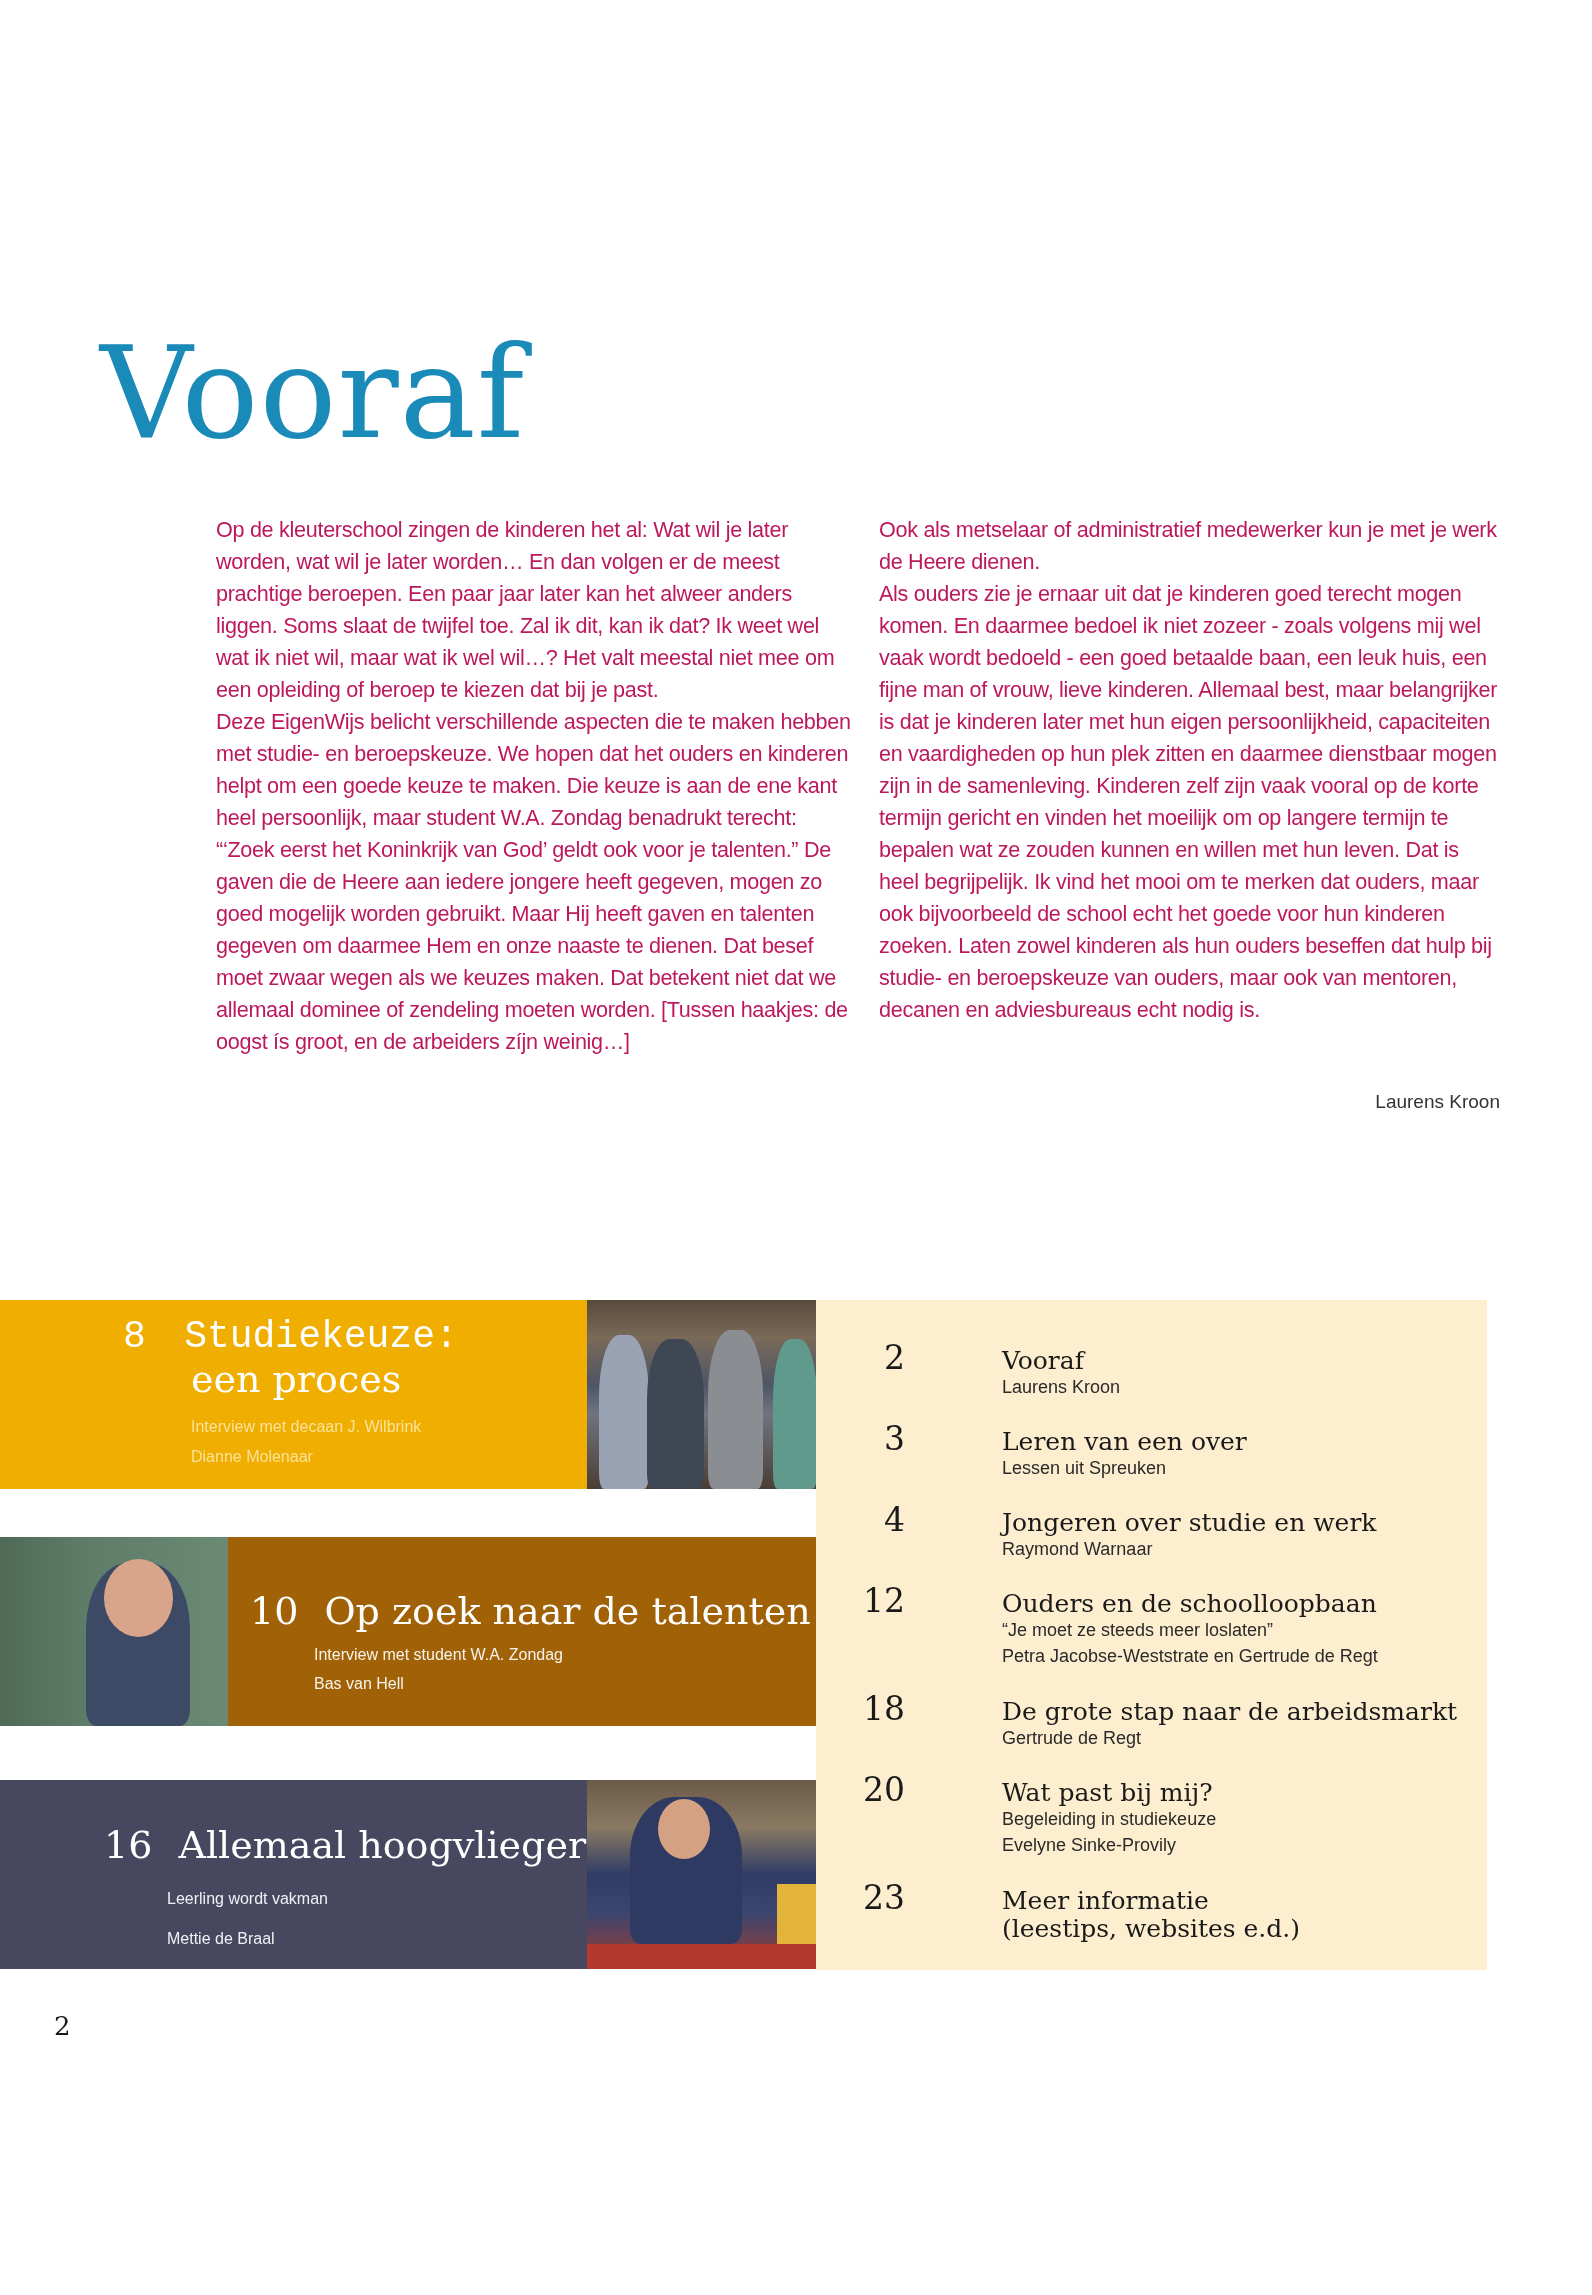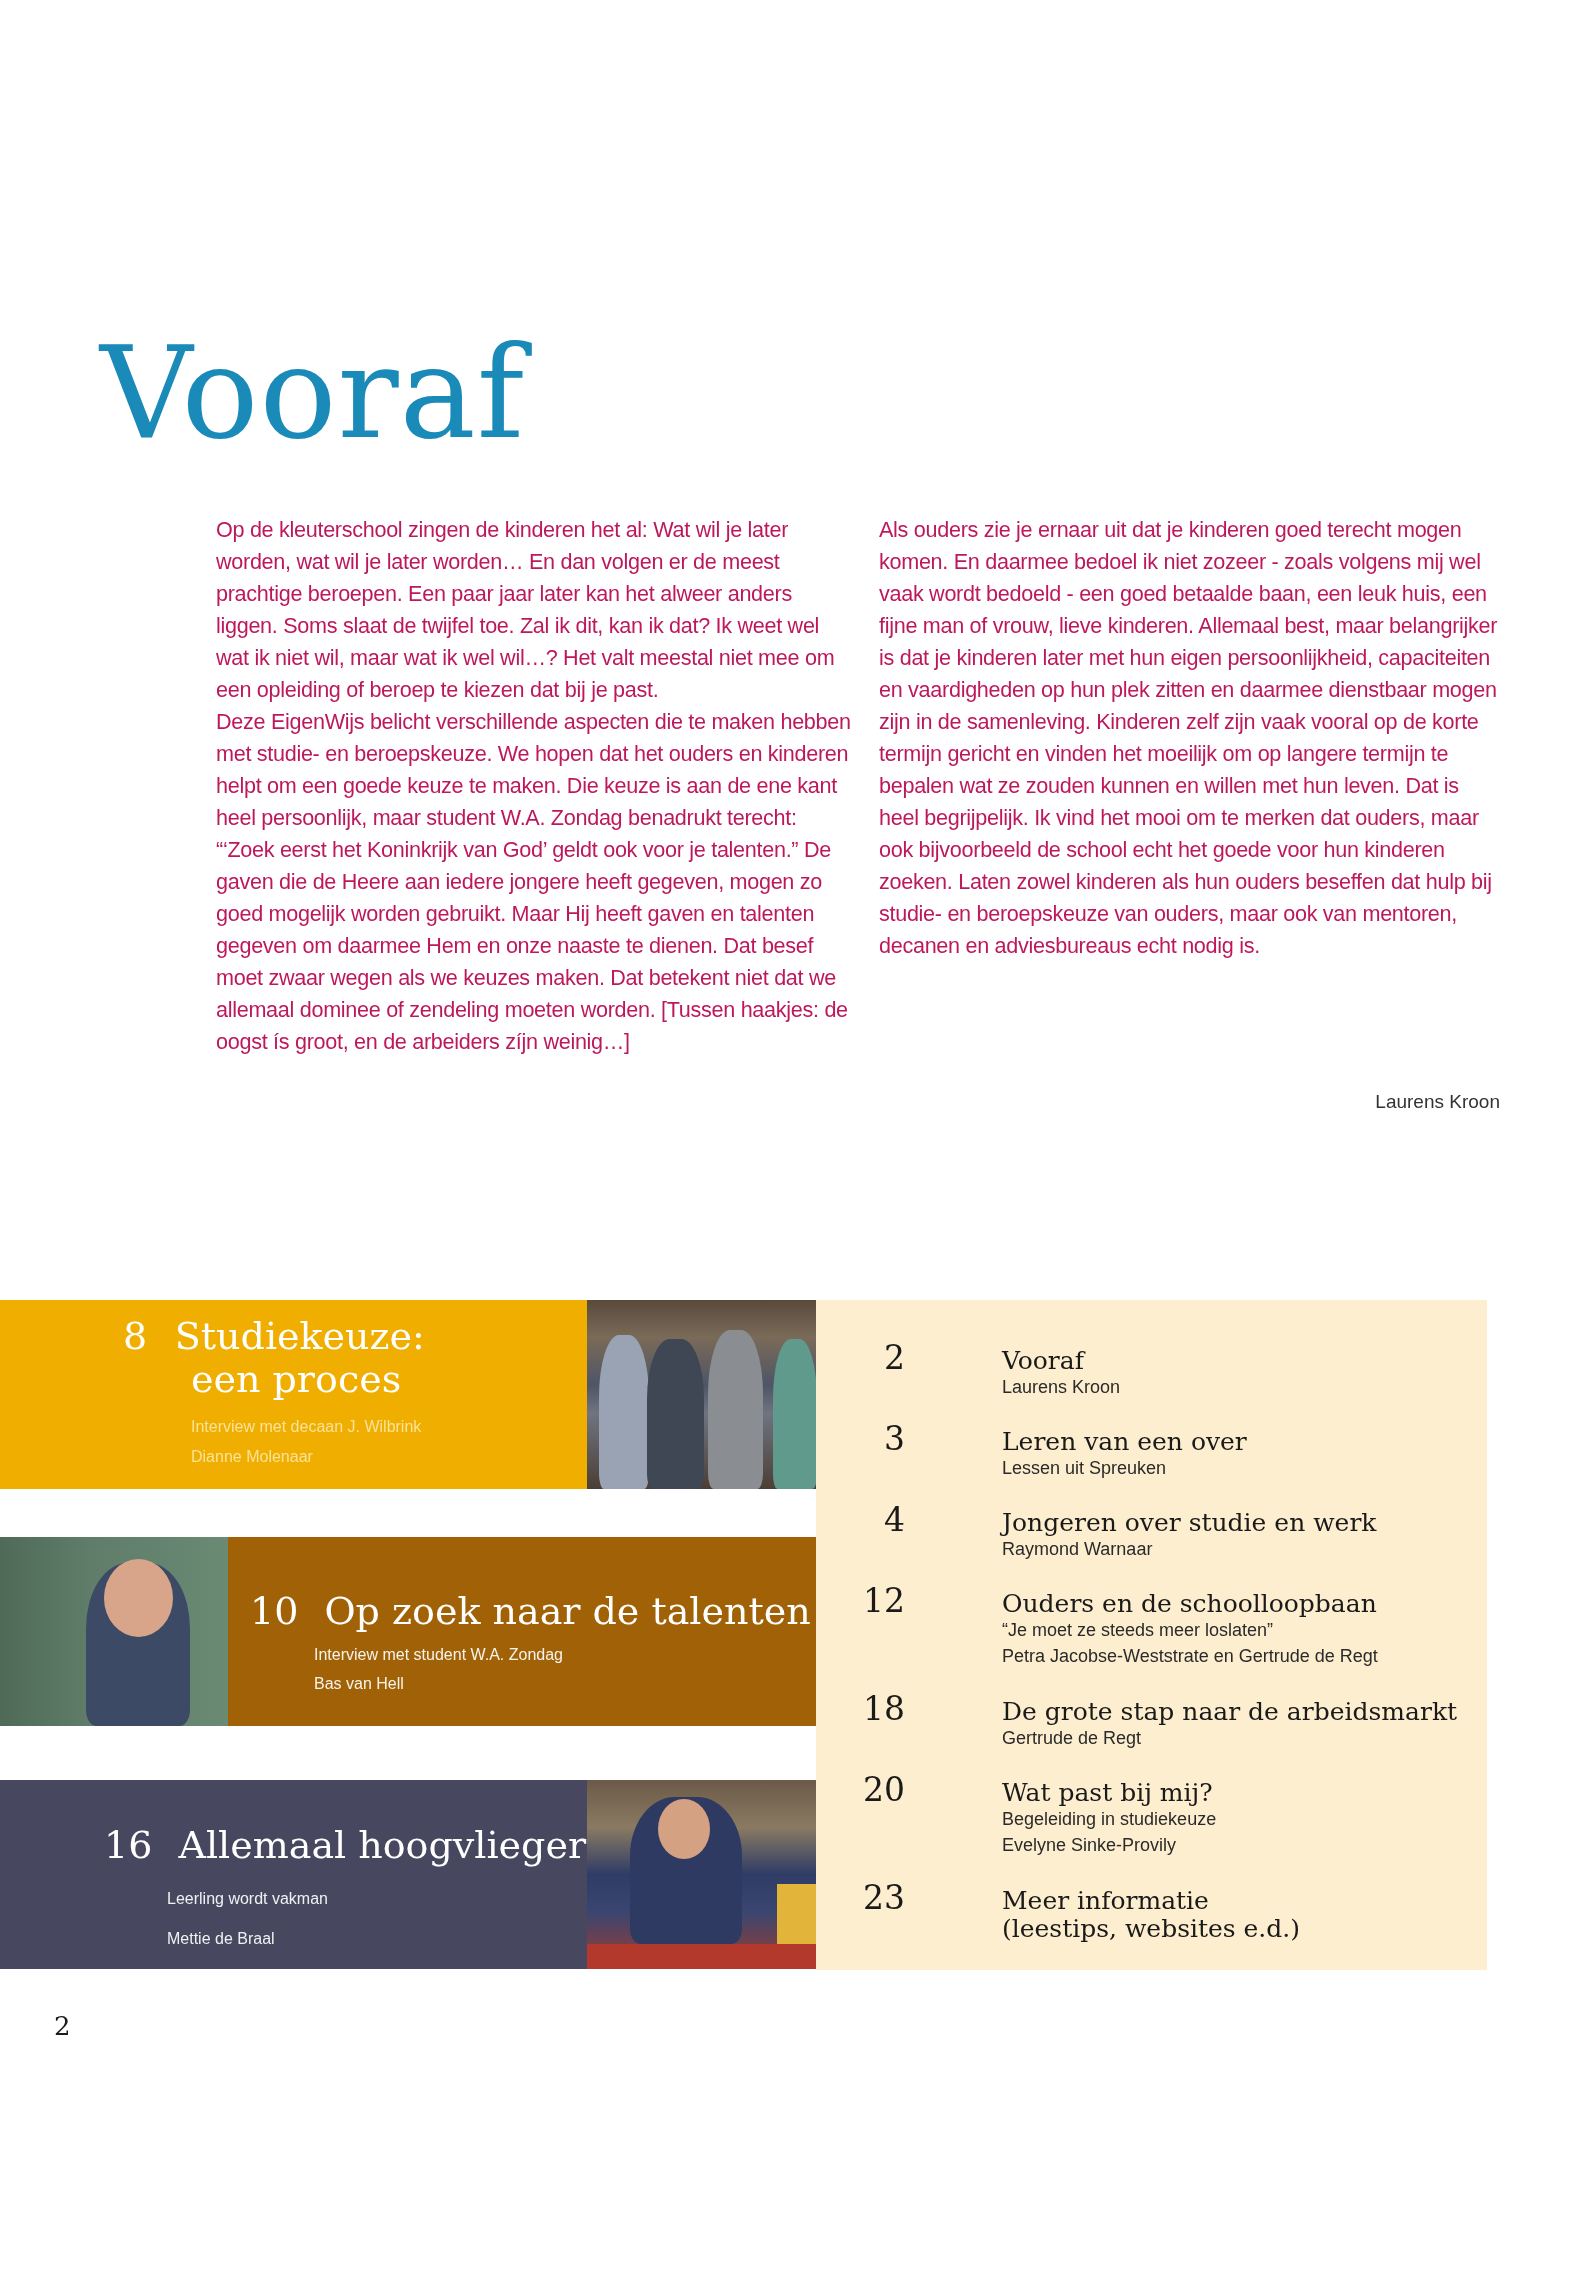--- a/index.html
+++ b/index.html
@@ -74,26 +74,27 @@
 </head>
 <body>
 
 <h1 class="title">Vooraf</h1>
 
 <div class="col col1">
   <p>Op de kleuterschool zingen de kinderen het al: Wat wil je later worden, wat wil je later worden… En dan volgen er de meest prachtige beroepen. Een paar jaar later kan het alweer anders liggen. Soms slaat de twijfel toe. Zal ik dit, kan ik dat? Ik weet wel wat ik niet wil, maar wat ik wel wil…? Het valt meestal niet mee om een opleiding of beroep te kiezen dat bij je past.</p>
   <p>Deze EigenWijs belicht verschillende aspecten die te maken hebben met studie- en beroepskeuze. We hopen dat het ouders en kinderen helpt om een goede keuze te maken. Die keuze is aan de ene kant heel persoonlijk, maar student W.A. Zondag benadrukt terecht: “‘Zoek eerst het Koninkrijk van God’ geldt ook voor je talenten.” De gaven die de Heere aan iedere jongere heeft gegeven, mogen zo goed mogelijk worden gebruikt. Maar Hij heeft gaven en talenten gegeven om daarmee Hem en onze naaste te dienen. Dat besef moet zwaar wegen als we keuzes maken. Dat betekent niet dat we allemaal dominee of zendeling moeten worden. [Tussen haakjes: de oogst ís groot, en de arbeiders zíjn weinig…]</p>
 </div>
 <div class="col col2">
+  <p>Ook als metselaar of administratief medewerker kun je met je werk de Heere dienen.</p>
   <p>Als ouders zie je ernaar uit dat je kinderen goed terecht mogen komen. En daarmee bedoel ik niet zozeer - zoals volgens mij wel vaak wordt bedoeld - een goed betaalde baan, een leuk huis, een fijne man of vrouw, lieve kinderen. Allemaal best, maar belangrijker is dat je kinderen later met hun eigen persoonlijkheid, capaciteiten en vaardigheden op hun plek zitten en daarmee dienstbaar mogen zijn in de samenleving. Kinderen zelf zijn vaak vooral op de korte termijn gericht en vinden het moeilijk om op langere termijn te bepalen wat ze zouden kunnen en willen met hun leven. Dat is heel begrijpelijk. Ik vind het mooi om te merken dat ouders, maar ook bijvoorbeeld de school echt het goede voor hun kinderen zoeken. Laten zowel kinderen als hun ouders beseffen dat hulp bij studie- en beroepskeuze van ouders, maar ook van mentoren, decanen en adviesbureaus echt nodig is.</p>
 </div>
 <div class="signature">Laurens Kroon</div>
 
 <div class="feature feat-yellow">
-  <div class="feat-head" style="left:123px; top:14px;">
+  <div class="feat-head" style="left:123px; top:14px;font-family:Liberation Mono, monospace;">
     <span class="num">8</span>
     <span style="margin-left:15.5px">Studiekeuze:</span>
   </div>
   <div class="feat-head" style="left:191px; top:57px;">een proces</div>
   <div class="feat-sub" style="left:191px; top:112px;">Interview met decaan J. Wilbrink</div>
   <div class="feat-sub" style="left:191px; top:142px;">Dianne Molenaar</div>
   <div class="photo">
     <div class="fig" style="left:12px; top:35px; width:50px; height:154px; background:#9aa3b3;"></div>
     <div class="fig" style="left:60px; top:39px; width:57px; height:150px; background:#3f4654;"></div>
     <div class="fig" style="left:121px; top:30px; width:55px; height:159px; background:#8a8e92;"></div>

